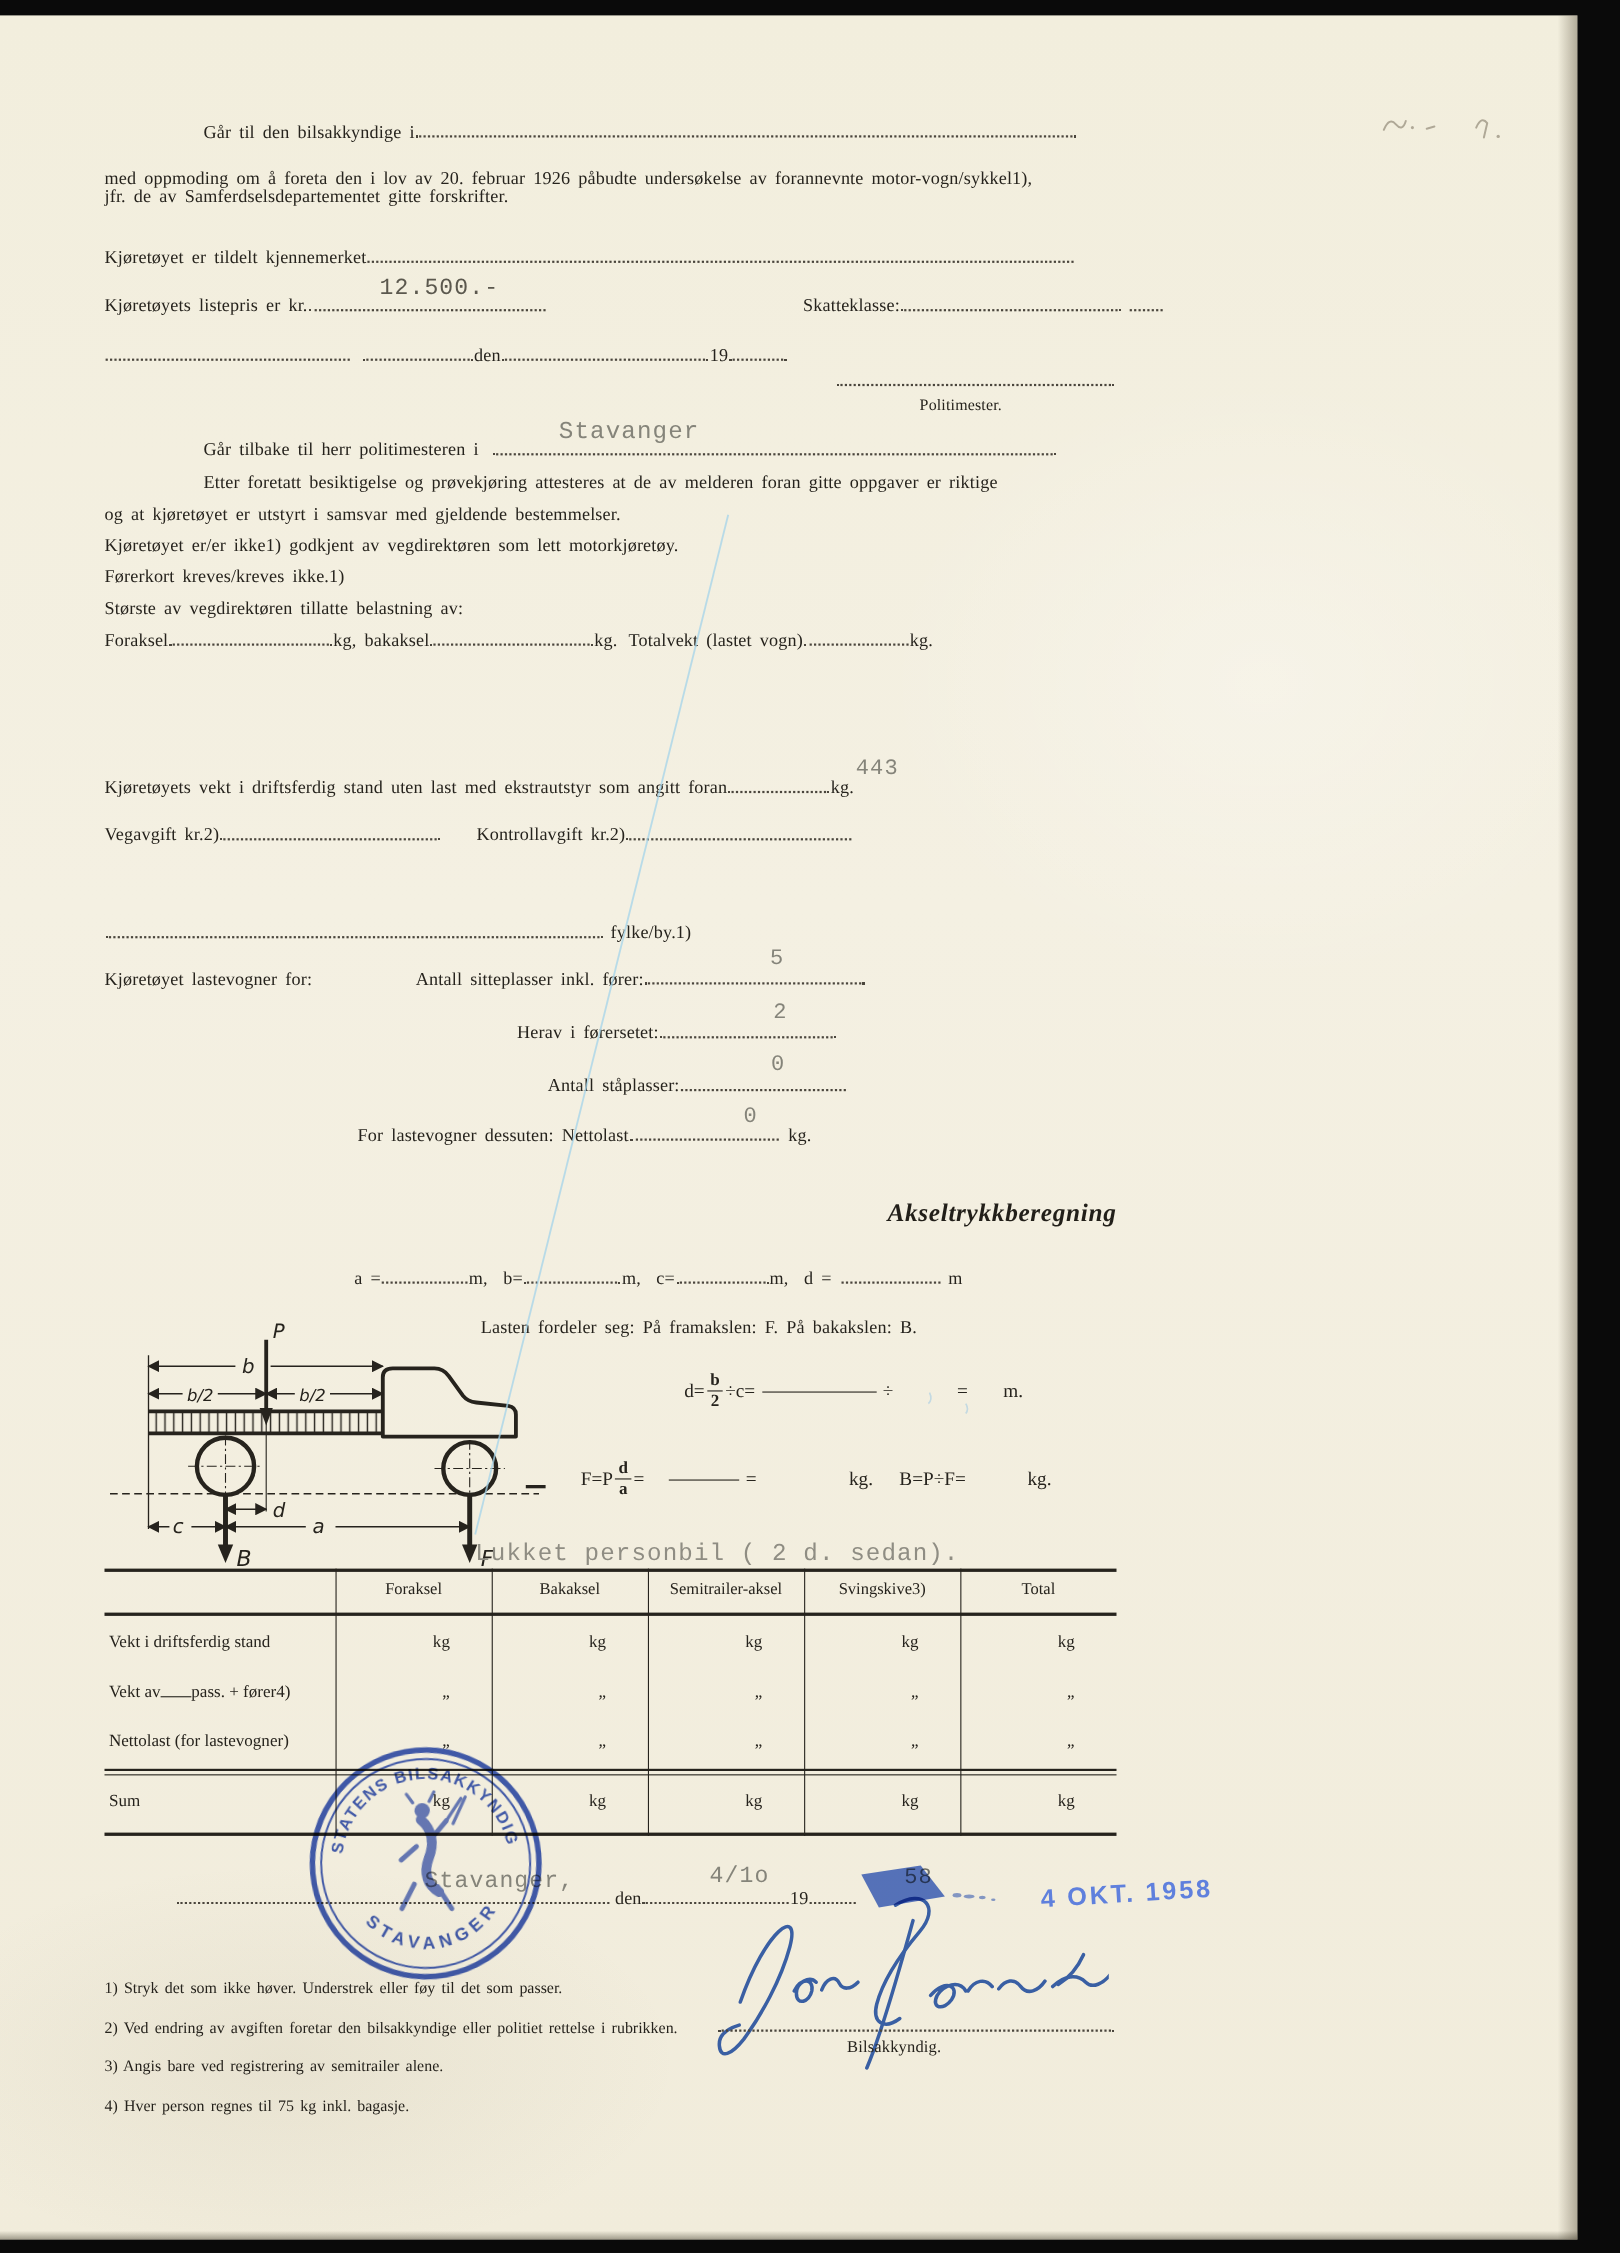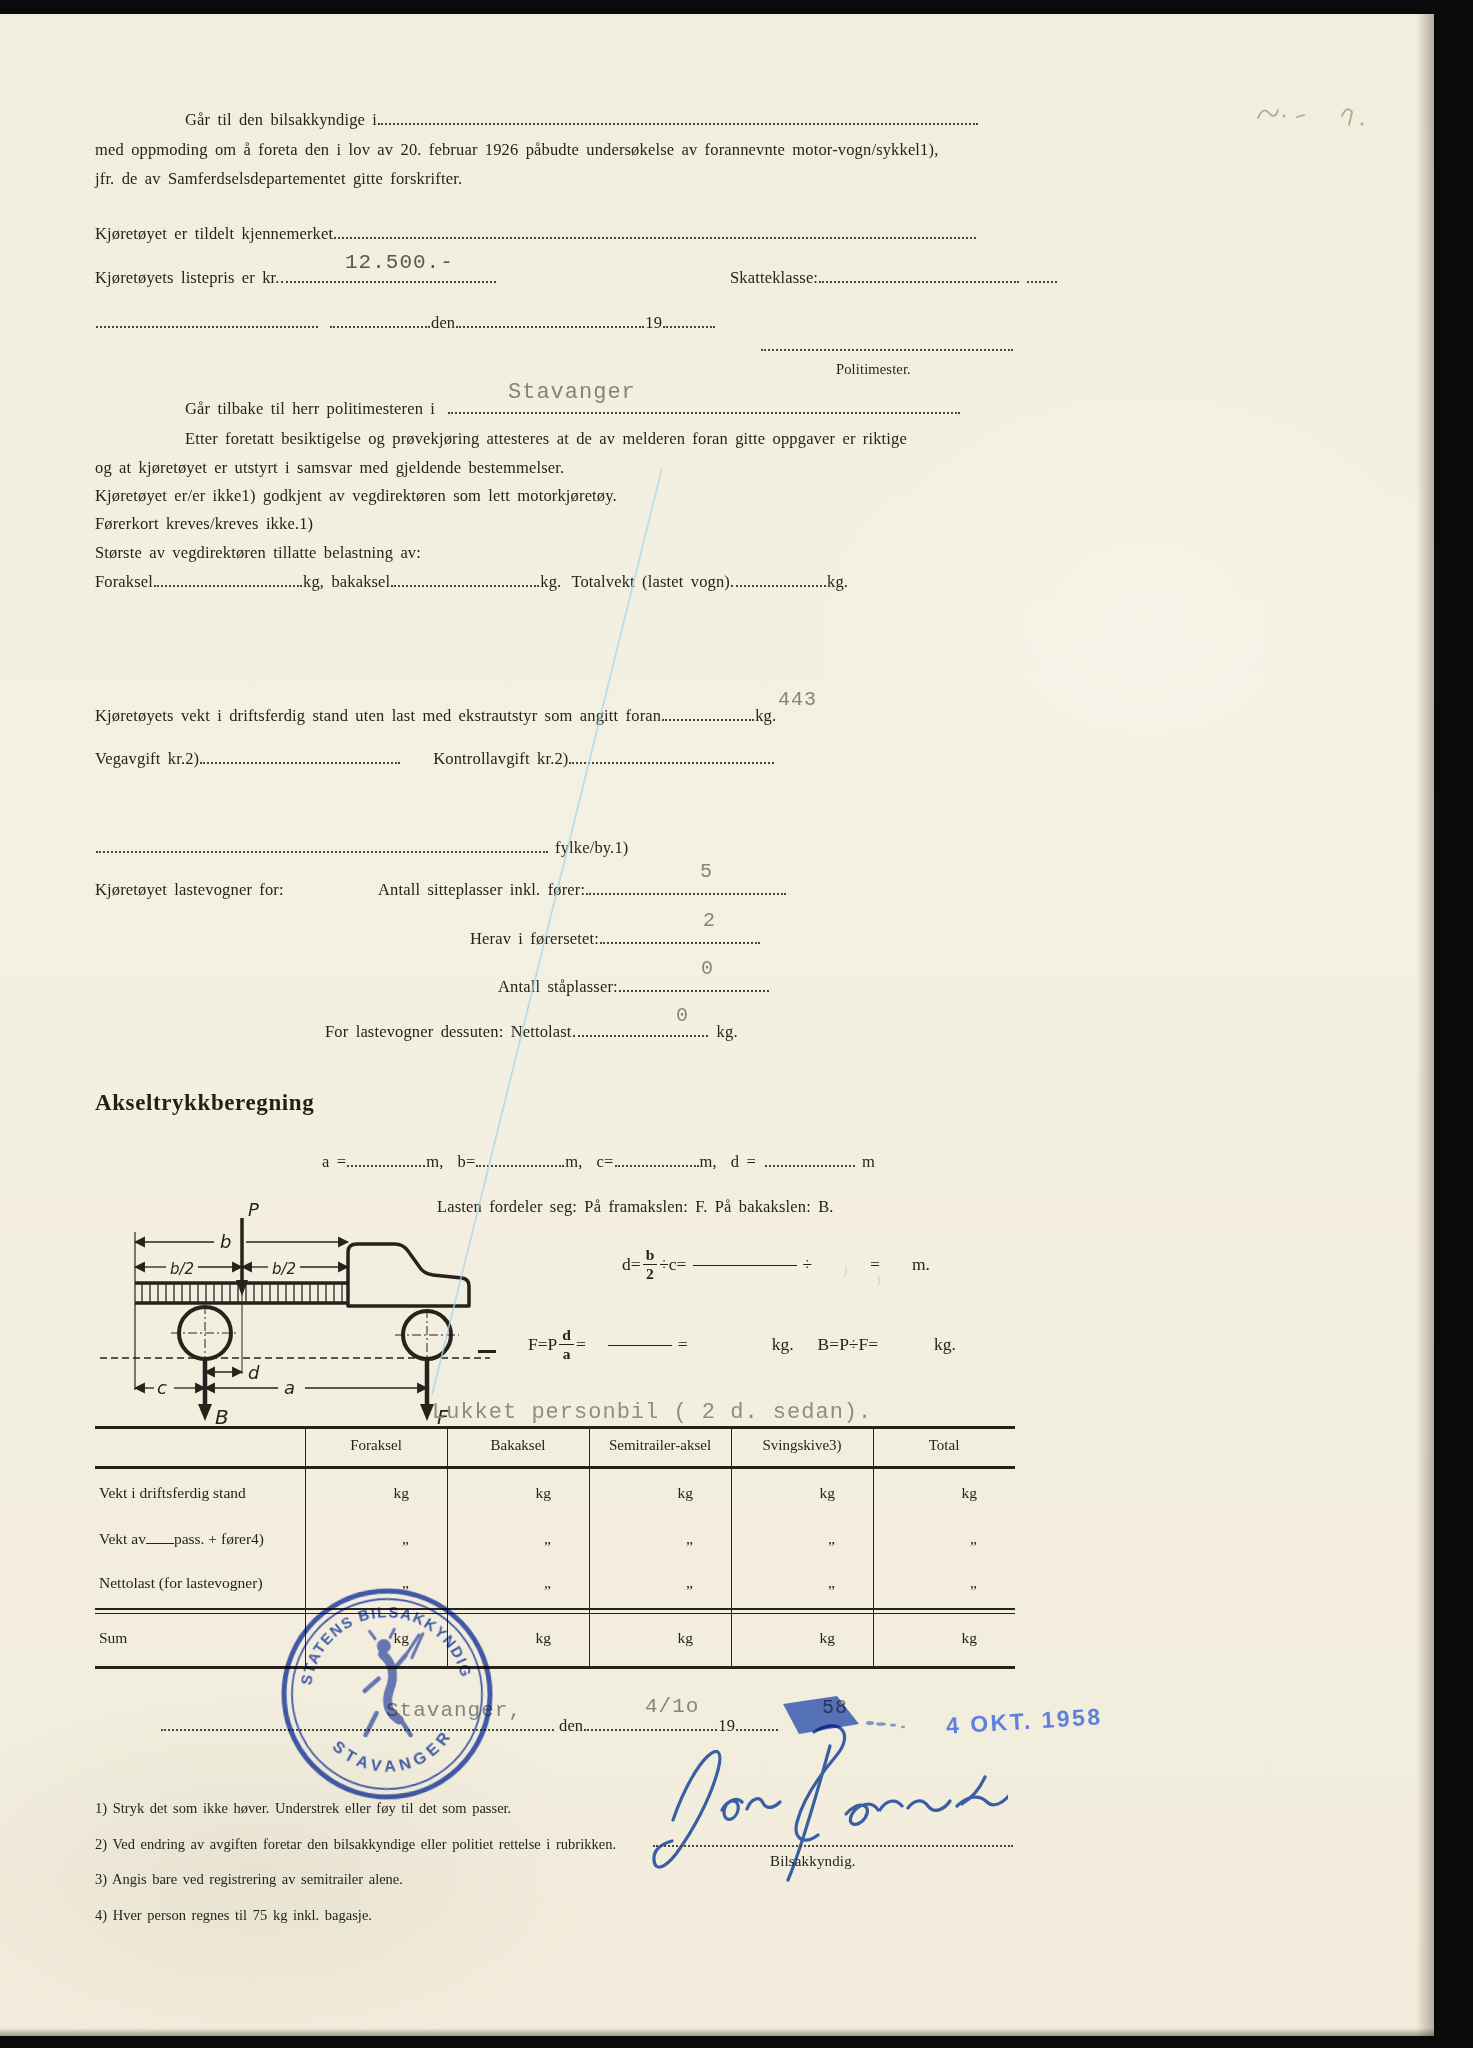--- a/index.html
+++ b/index.html
@@ -14,21 +14,21 @@
     background:linear-gradient(to right, rgba(0,0,0,0), rgba(60,50,30,.35));}
   .edge-b{position:absolute;left:0;bottom:0;width:100%;height:8px;
     background:linear-gradient(to bottom, rgba(0,0,0,0), rgba(40,35,20,.4));}
   .l{position:absolute;font-family:"Liberation Serif","DejaVu Serif",serif;font-size:16.5px;
      color:#26231d;white-space:nowrap;word-spacing:3px;letter-spacing:.15px;line-height:1.2;}
   .dots{display:inline-block;border-bottom:2px dotted #4a453c;height:12px;vertical-align:baseline;margin:0 1px;}
   .gap{display:inline-block;height:1px;}
   .tw{position:absolute;font-family:"Liberation Mono","DejaVu Sans Mono",monospace;font-size:20px;
       color:#85847a;white-space:nowrap;letter-spacing:1px;line-height:1;}
   .heading{position:absolute;font-family:"Liberation Serif","DejaVu Serif",serif;font-weight:bold;
-      font-size:23px;color:#221f19;letter-spacing:.6px;text-align:left;}
+      font-style:italic;font-size:23px;color:#221f19;letter-spacing:.6px;text-align:right;}
   .formula{position:absolute;font-family:"Liberation Serif","DejaVu Serif",serif;font-size:17.5px;
       color:#26231d;white-space:nowrap;display:flex;align-items:center;}
   .frac{display:inline-flex;flex-direction:column;align-items:center;font-weight:bold;
       font-size:15.5px;line-height:1.15;margin:0 2px;}
   .frac .num{border-bottom:1.5px solid #26231d;padding:0 3px;}
   .blank{display:inline-block;border-bottom:1.6px solid #26231d;height:2px;vertical-align:middle;margin:0 6px;}
   .tbl-line{position:absolute;background:#26231d;}
   .tbl-txt{position:absolute;font-family:"Liberation Serif","DejaVu Serif",serif;font-size:15.5px;
       color:#26231d;white-space:nowrap;}
   .tbl-val{position:absolute;font-family:"Liberation Serif","DejaVu Serif",serif;font-size:15.5px;
@@ -54,21 +54,21 @@
           <circle cx="34" cy="20" r="1.4" fill="#837a68" stroke="none"></circle>
       <path d="M47,21 l7,-2"></path>
       <path d="M92,20 q5,-11 10,-4 l-3,13"></path>
           <circle cx="112" cy="28" r="1.5" fill="#837a68" stroke="none"></circle>
     </g>
   </svg>
 
   <div class="l" style="left:185px;top:96px;">
     <span>Går til den bilsakkyndige i</span><span class="dots" style="width:600px"></span>
   </div>
-  <div class="l" style="left:95px;top:126px;text-align:center;">
+  <div class="l" style="left:95px;top:138px;text-align:center;">
     <span>med oppmoding om å foreta den i lov av 20. februar 1926 påbudte undersøkelse av forannevnte motor-vogn/sykkel1),</span>
   </div>
   <div class="l" style="left:95px;top:155px;">
     <span>jfr. de av Samferdselsdepartementet gitte forskrifter.</span>
   </div>
 
   <div class="l" style="left:95px;top:210px;text-align:center;">
     <span>Kjøretøyet er tildelt kjennemerket</span><span class="dots" style="width:642px"></span>
   </div>
   <div class="l" style="left:95px;top:254px;">

